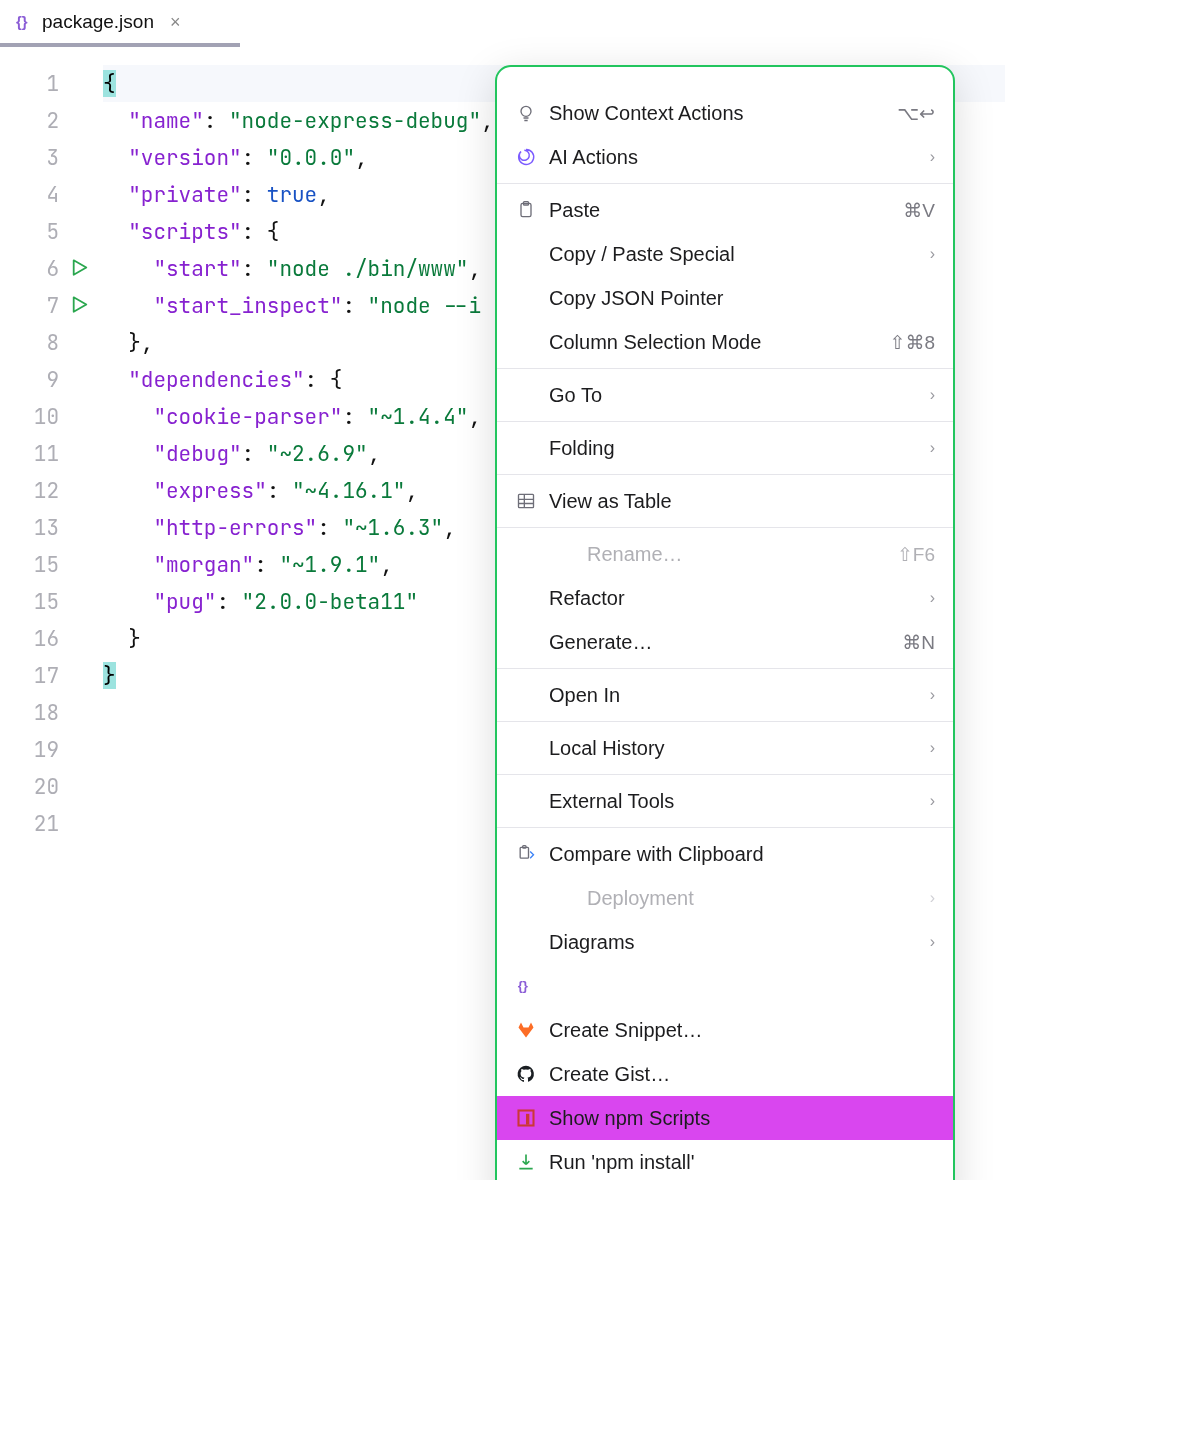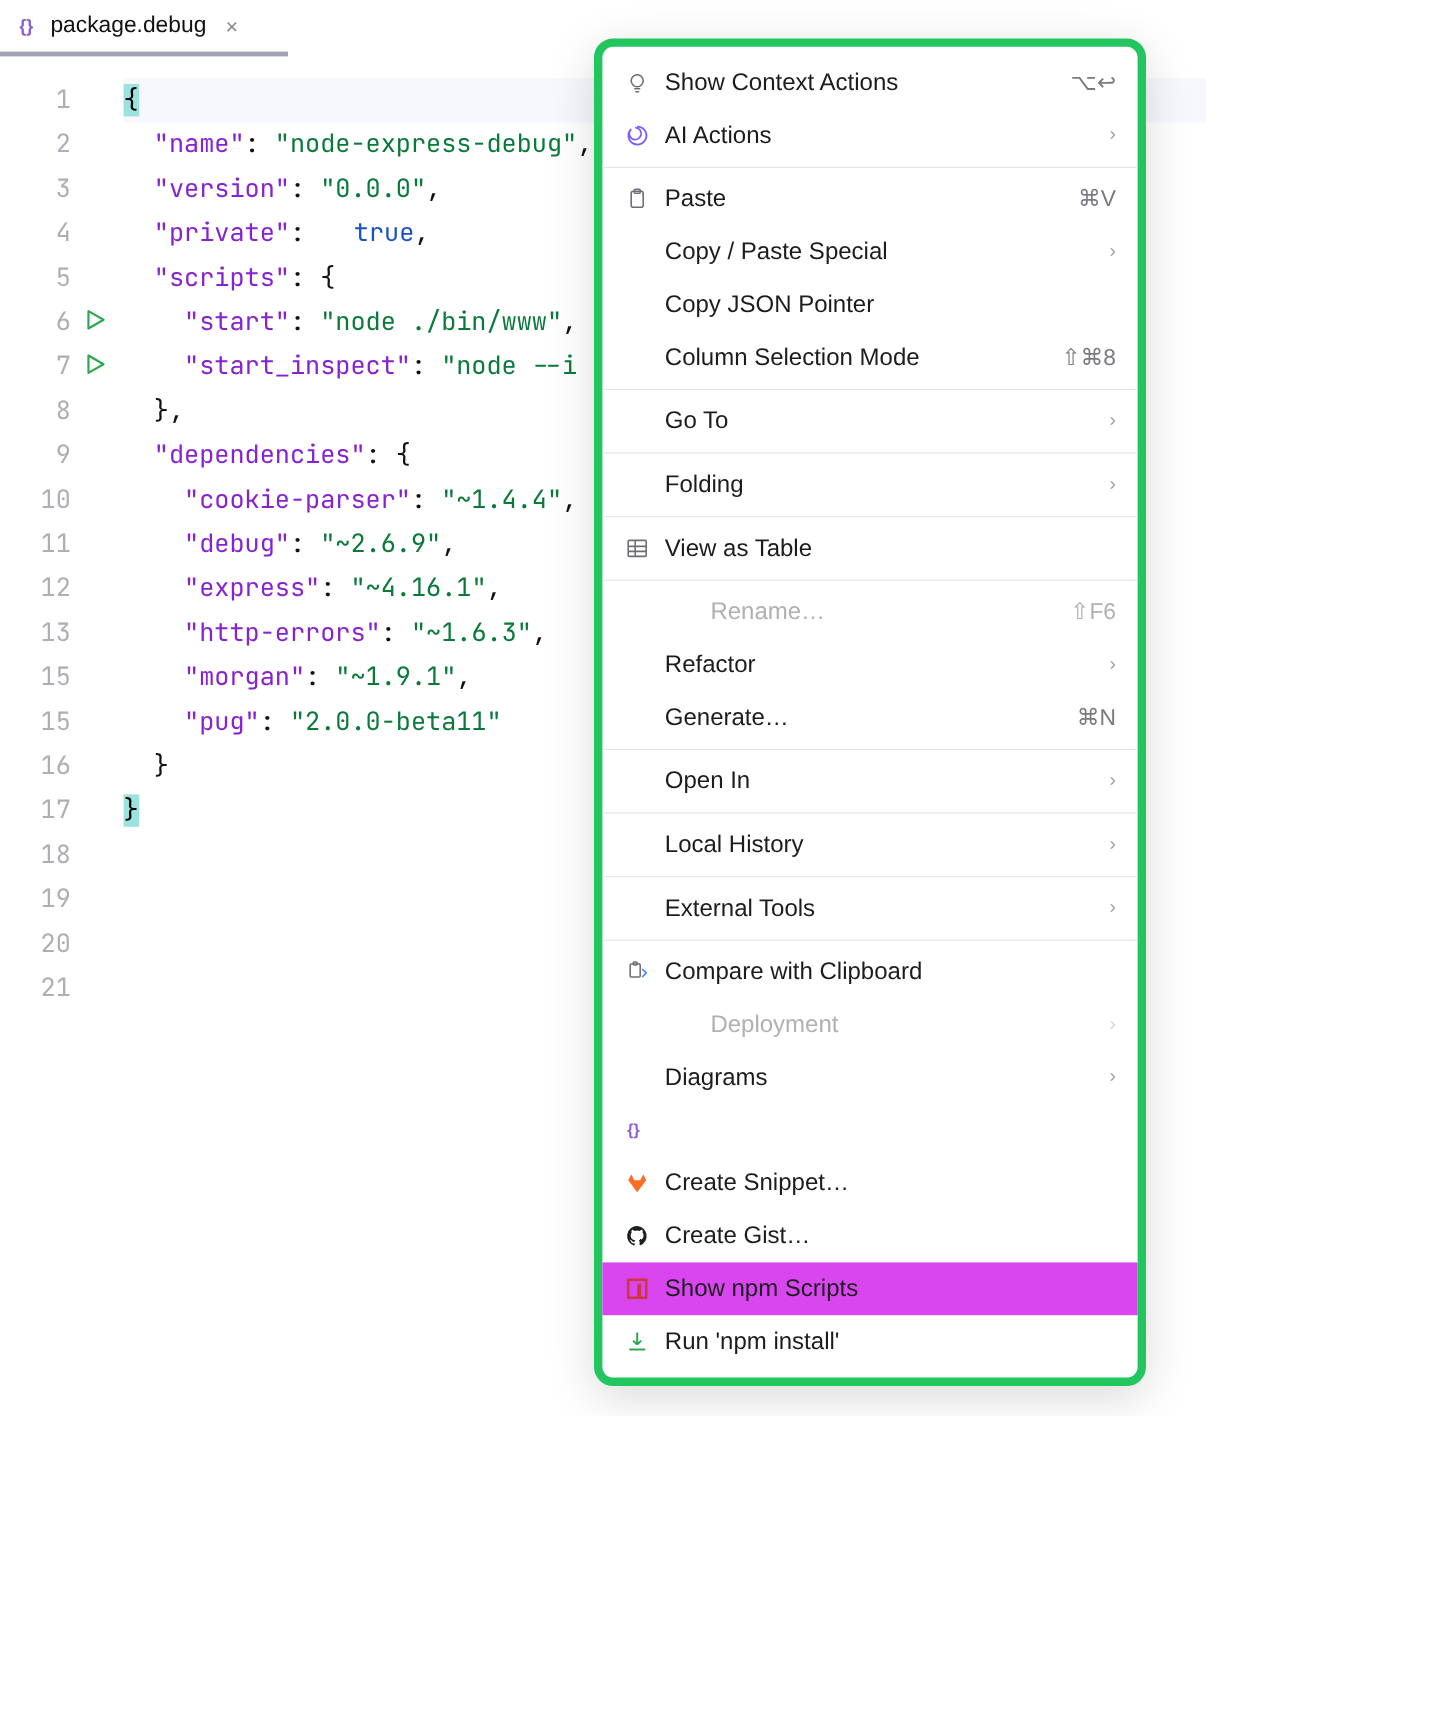--- a/index.html
+++ b/index.html
@@ -38,32 +38,32 @@
 }
 .code-area { flex: 1; padding-top: 20px; position: relative; }
 .line-highlight {
   position: absolute; left: 0; right: 0; top: 20px; height: 37px;
   background: #f6f8fc;
 }
 .code-line { height: 37px; white-space: pre; position: relative; }
 .brace-match { background: #9ce3df; }
 .kw { color: #8722d0; }
 .str { color: #0a7a3b; }
-.true-val { color: #1852c4; margin-left: 28px; }
+.true-val { color: #1852c4; }
 .punct { color: #111; }
 
 
 .context-menu {
-  position: absolute; top: 32px; left: 495px;
+  position: absolute; top: 65px; left: 495px;
   width: 460px;
   background: #fff;
-  border: 7px solid #22c55e;
+  border: 2px solid #22c55e;
   border-radius: 16px;
   box-shadow: 0 10px 40px rgba(0,0,0,0.15);
-  padding: 8px 0;
+  padding: 24px 0;
 }
 .menu-item {
   display: flex; align-items: center;
   height: 44px;
   padding: 0 18px;
   gap: 12px;
   font-size: 20px;
   color: #1c1c1e;
   cursor: default;
 }
@@ -83,21 +83,21 @@
 
 <div class="editor-container">
 
   <div class="tab-bar">
     <div class="tab">
       <span class="tab-icon">
         <svg viewBox="0 0 24 24" width="18" height="18">
             <text x="0" y="18" font-size="20" font-weight="600" fill="#8a5cd6">{}</text>
           </svg>
       </span>
-      <span class="tab-label">package.debug</span>
+      <span class="tab-label">package.json</span>
       <span class="tab-close">×</span>
     </div>
     <div class="tab-underline"></div>
   </div>
 
   <div class="editor">
     <div class="gutter">
       <div class="gutter-line">1</div>
       <div class="gutter-line">2</div>
       <div class="gutter-line">3</div>

